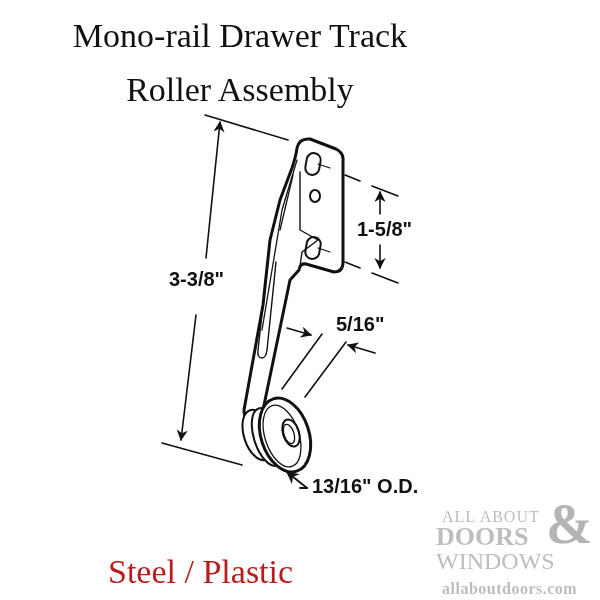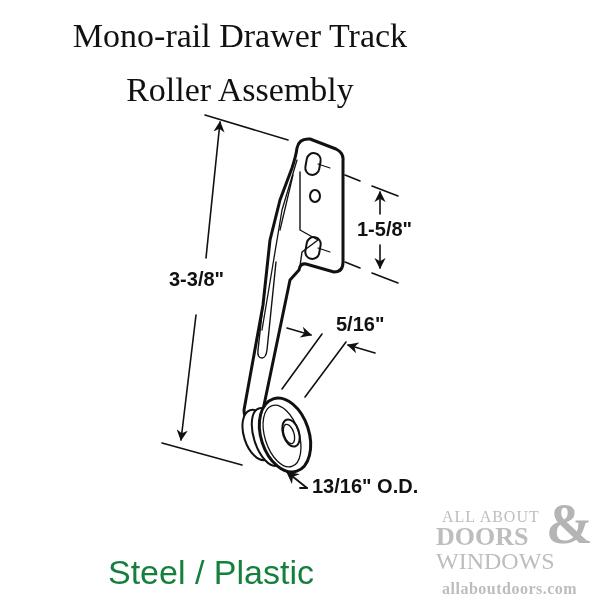--- a/index.html
+++ b/index.html
@@ -6,22 +6,22 @@
     body { width: 600px; height: 600px; background: #ffffff; position: relative; overflow: hidden; }
     .title {
       position: absolute; left: 0; width: 480px; text-align: center;
       font-family: "Liberation Serif", "DejaVu Serif", serif;
       font-size: 34px; color: #111; line-height: 40px;
     }
     .t1 { top: 16px; }
     .t2 { top: 70px; }
     .material {
       position: absolute; left: 108px; top: 553px;
-      font-family: Liberation Sans, sans-serif;
-      font-size: 34px; color: #15803d;
+      font-family: Liberation Serif, serif;
+      font-size: 34px; color: #b91c1c;
     }
     svg.drawing { position: absolute; left: 0; top: 0; }
     .dim {
       position: absolute;
       font-family: "Liberation Sans", "DejaVu Sans", sans-serif;
       font-weight: bold; font-size: 20px; color: #111; white-space: nowrap;
     }
     .d-height { left: 169px; top: 268px; }
     .d-spacing { left: 357px; top: 218px; }
     .d-width { left: 336px; top: 313px; }

